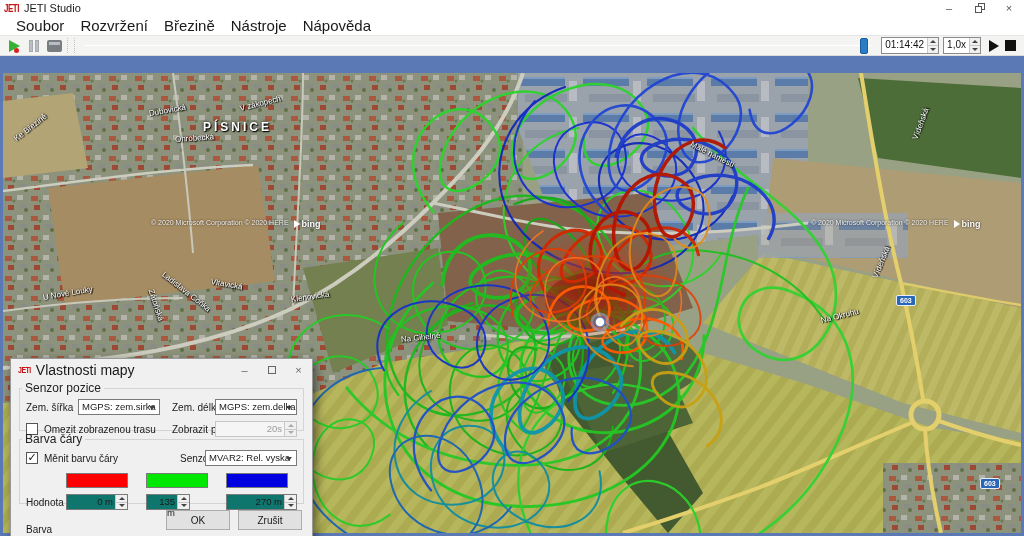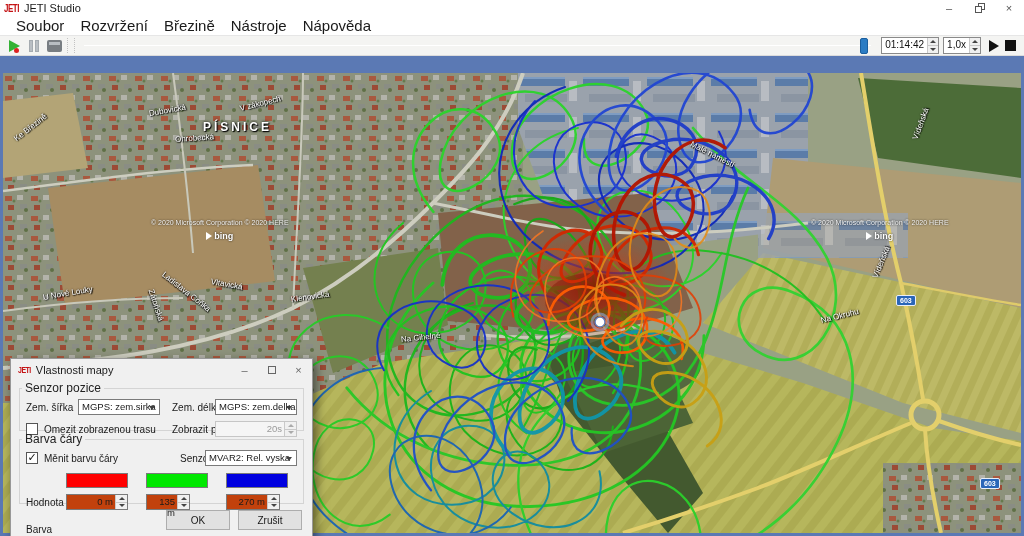--- a/index.html
+++ b/index.html
@@ -46,41 +46,41 @@
   .map-panel { position:absolute; left:0; top:56px; width:1024px; height:480px; background:#5b79b4; }
   .map-header { height:17px; display:flex; align-items:center; background:linear-gradient(#9fb1d3,#capture 0%,#7389b6); background:linear-gradient(#9fb1d3,#7389b6); border-bottom:1px solid #5a6f9e; padding:0 4px 0 7px; }
   .map-title { color:#fff; font-weight:bold; font-size:11px; text-shadow:1px 1px 1px rgba(0,0,0,.45); }
   .menu-btn { margin-left:auto; font-size:10px; color:#17336b; background:linear-gradient(#f5f8fc,#c6d2e6); border:1px solid #5f779f; border-radius:3px; padding:0 8px 1px; height:14px; line-height:13px; box-shadow:0 0 0 1px #9fb0cc inset; }
   .map-content { position:absolute; left:3px; right:3px; top:17px; bottom:3px; background:#99a184; overflow:hidden; }
   .map-svg { position:absolute; left:0; top:0; }
 
   .slabel { position:absolute; color:#fff; font-size:8px; white-space:nowrap; text-shadow:0 0 2px #000,1px 1px 1px #000; transform-origin:left center; }
   .town-label { position:absolute; color:#fff; font-size:12px; font-weight:bold; letter-spacing:3px; text-shadow:0 0 3px #000,1px 1px 1px #000; }
   .shield { position:absolute; background:#2a66b8; border:1px solid #e8eef8; border-radius:2px; color:#fff; font-size:7px; font-weight:bold; padding:0 3px; line-height:9px; }
-  .attr { position:absolute; display:flex; align-items:center; gap:5px; color:rgba(255,255,255,.92); font-size:7px; text-shadow:0 0 2px rgba(0,0,0,.9);flex-direction:column; }
+  .attr { position:absolute; display:flex; align-items:flex-start; gap:5px; color:rgba(255,255,255,.92); font-size:7px; text-shadow:0 0 2px rgba(0,0,0,.9); }
   .bing { display:inline-flex; align-items:center; gap:2px; font-size:9px; font-weight:bold; color:#fff; }
   .bing-flag { width:0; height:0; border-left:6px solid #fff; border-top:4px solid transparent; border-bottom:4px solid transparent; }
 
   
   .dialog { position:absolute; left:10px; top:358px; width:303px; background:#f0f0f0; border:1px solid #989898; box-shadow:3px 4px 10px rgba(0,0,0,.5); font-size:10px; color:#1a1a1a; }
   .dlg-title { height:21px; display:flex; align-items:center; padding-left:7px; }
   .dlg-title .jeti-logo { font-size:7px; }
-  .dlg-title-text { font-size:11px; color:#1a1a1a; }
+  .dlg-title-text { font-size:14px; color:#1a1a1a; }
   .dlg-btns { margin-left:auto; display:flex; }
   .dlg-btn { position:relative; width:27px; height:20px; display:flex; align-items:center; justify-content:center; color:#666; font-size:11px; }
   .dlg-max { width:8px; height:8px; border:1px solid #666; }
   .dialog fieldset { position:relative; border:1px solid #d4d4d4; margin:1px 8px 0; padding:0; }
   .dialog legend { font-size:12px; color:#222; padding:0 3px; margin-left:2px; }
   .fs1 { height:50px; }
   .fs2 { height:72px; }
   .flabel { position:absolute; white-space:nowrap; }
   .combo { position:absolute; height:16px; background:#fff; border:1px solid #7a7a7a; font-size:9.5px; line-height:14px; padding:0 14px 0 3px; white-space:nowrap; overflow:hidden; }
   .combo .carrow { position:absolute; right:4px; top:6px; width:0; height:0; border-left:3.5px solid transparent; border-right:3.5px solid transparent; border-top:4px solid #404040; }
   .chk { position:absolute; width:12px; height:12px; background:#fff; border:1px solid #555; font-size:11px; line-height:10px; text-align:center; color:#111; font-family:"DejaVu Sans",sans-serif; }
-  .dspin { position:absolute; height:16px; background:#c2410c; border:1px solid #7a7a7a; }
+  .dspin { position:absolute; height:16px; background:#0f766e; border:1px solid #7a7a7a; }
   .dspin .dval { position:absolute; left:2px; right:14px; top:1px; text-align:right; font-size:9.5px; }
   .dspin .spin-col { position:absolute; right:0; top:0; bottom:0; width:12px; }
   .dspin.disabled { background:#f5f5f5; border-color:#c6c6c6; }
   .dspin.disabled .dval { color:#9a9a9a; }
   .swatch { position:absolute; height:15px; border:1px solid #7a7a7a; }
   .dlg-buttons { display:flex; justify-content:flex-end; gap:8px; padding:6px 10px 8px; }
   .dlg-buttons button { width:64px; height:20px; background:#e1e1e1; border:1px solid #adadad; font-size:10px; font-family:inherit; color:#1a1a1a; }
 </style>
 </head>
 <body>
@@ -375,21 +375,21 @@
         <span class="dval">135 m</span>
         <span class="spin-col">
             <span>
               <i class="tri-up"></i>
             </span>
             <span>
               <i class="tri-dn"></i>
             </span>
           </span>
       </span>
-      <span class="dspin" style="left:206px;top:48px;width:54px;">
+      <span class="dspin" style="left:206px;top:48px;width:71px;">
         <span class="dval">270 m</span>
         <span class="spin-col">
             <span>
               <i class="tri-up"></i>
             </span>
             <span>
               <i class="tri-dn"></i>
             </span>
           </span>
       </span>

